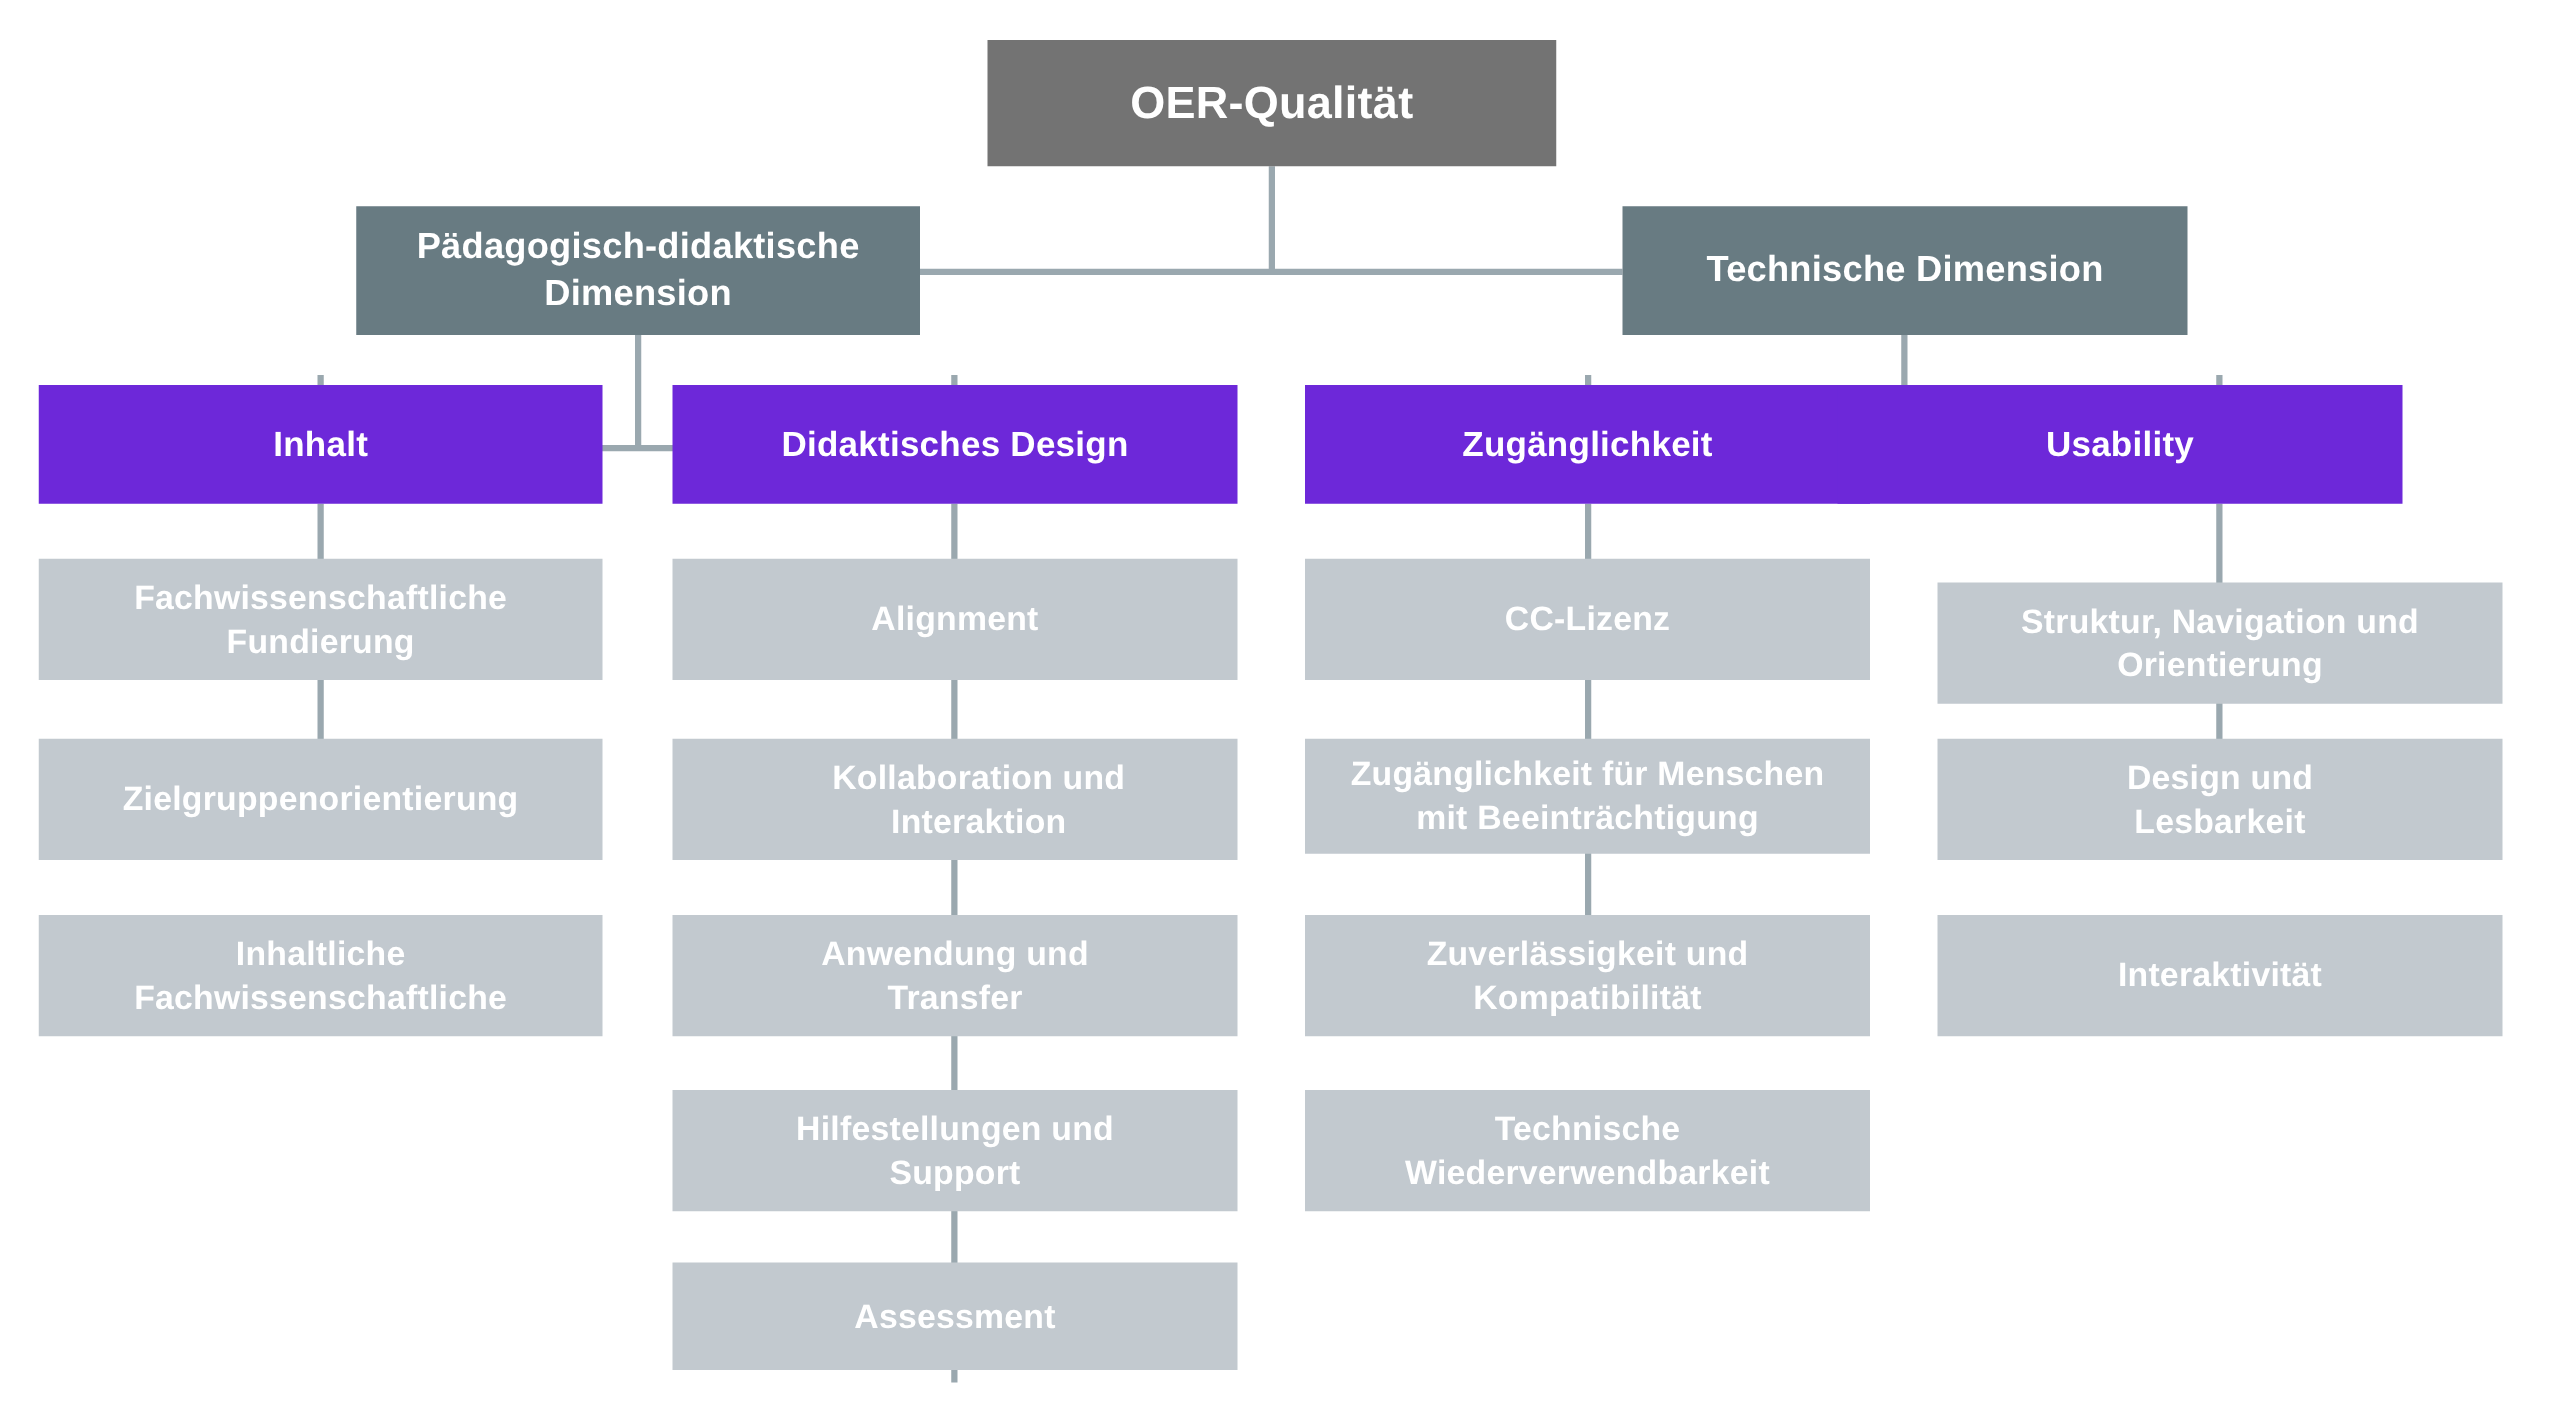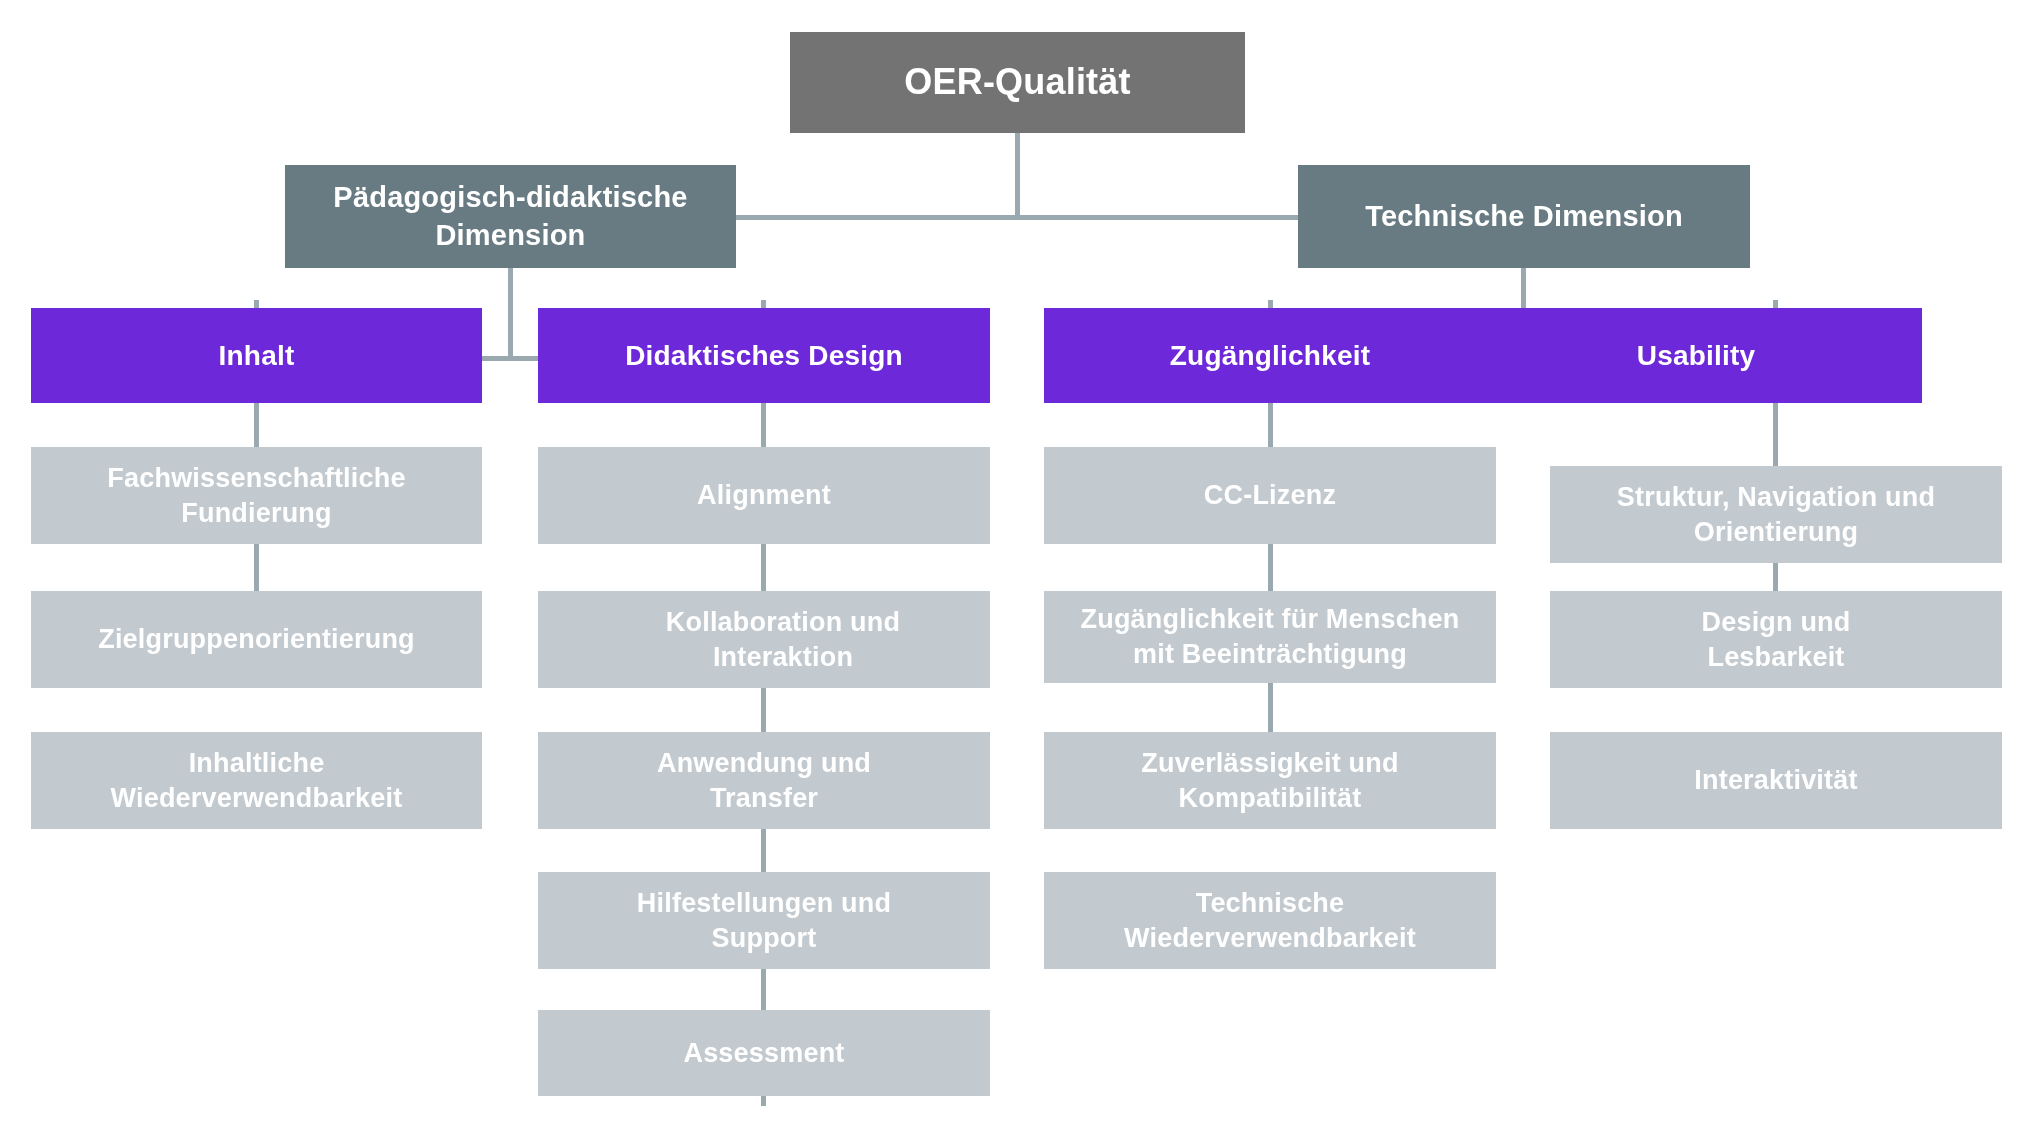--- a/index.html
+++ b/index.html
@@ -86,21 +86,21 @@
   <div class="node lvl-cat" style="left:1044px; top:308px; width:452px; height:95px;">Zugänglichkeit</div>
 
   <div class="node lvl-cat" style="left:1470px; top:308px; width:452px; height:95px;">Usability</div>
 
   <div class="node lvl-leaf" style="left:31px; top:447px; width:451px; height:97px;">Fachwissenschaftliche
 Fundierung</div>
 
   <div class="node lvl-leaf" style="left:31px; top:591px; width:451px; height:97px;">Zielgruppenorientierung</div>
 
   <div class="node lvl-leaf" style="left:31px; top:732px; width:451px; height:97px;">Inhaltliche
-Wiederverwendbarkeit</div>
+Fachwissenschaftliche</div>
 
   <div class="node lvl-leaf" style="left:538px; top:447px; width:452px; height:97px;">Alignment</div>
 
   <div class="node lvl-leaf" style="left:538px; top:591px; width:452px; height:97px;padding-left:48px;">Kollaboration und
 Interaktion</div>
 
   <div class="node lvl-leaf" style="left:538px; top:732px; width:452px; height:97px;">Anwendung und
 Transfer</div>
 
   <div class="node lvl-leaf" style="left:538px; top:872px; width:452px; height:97px;">Hilfestellungen und

